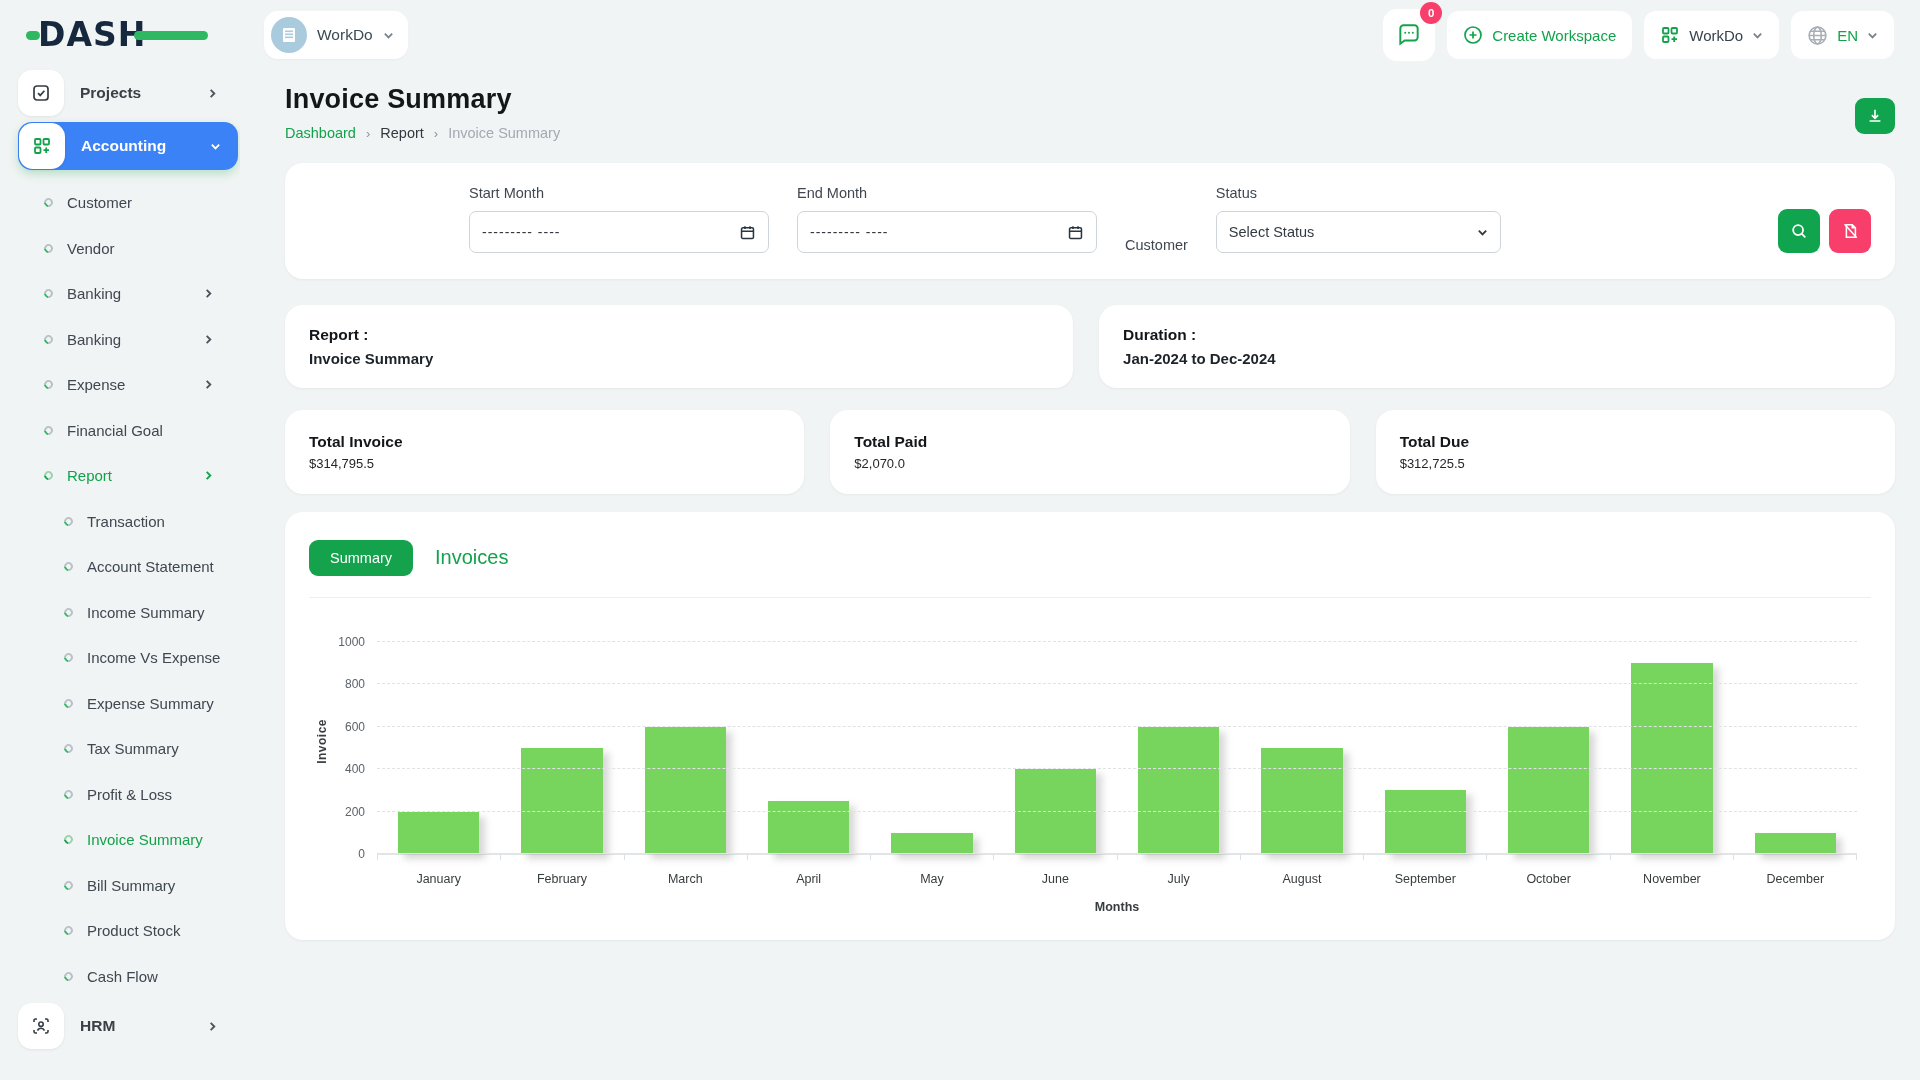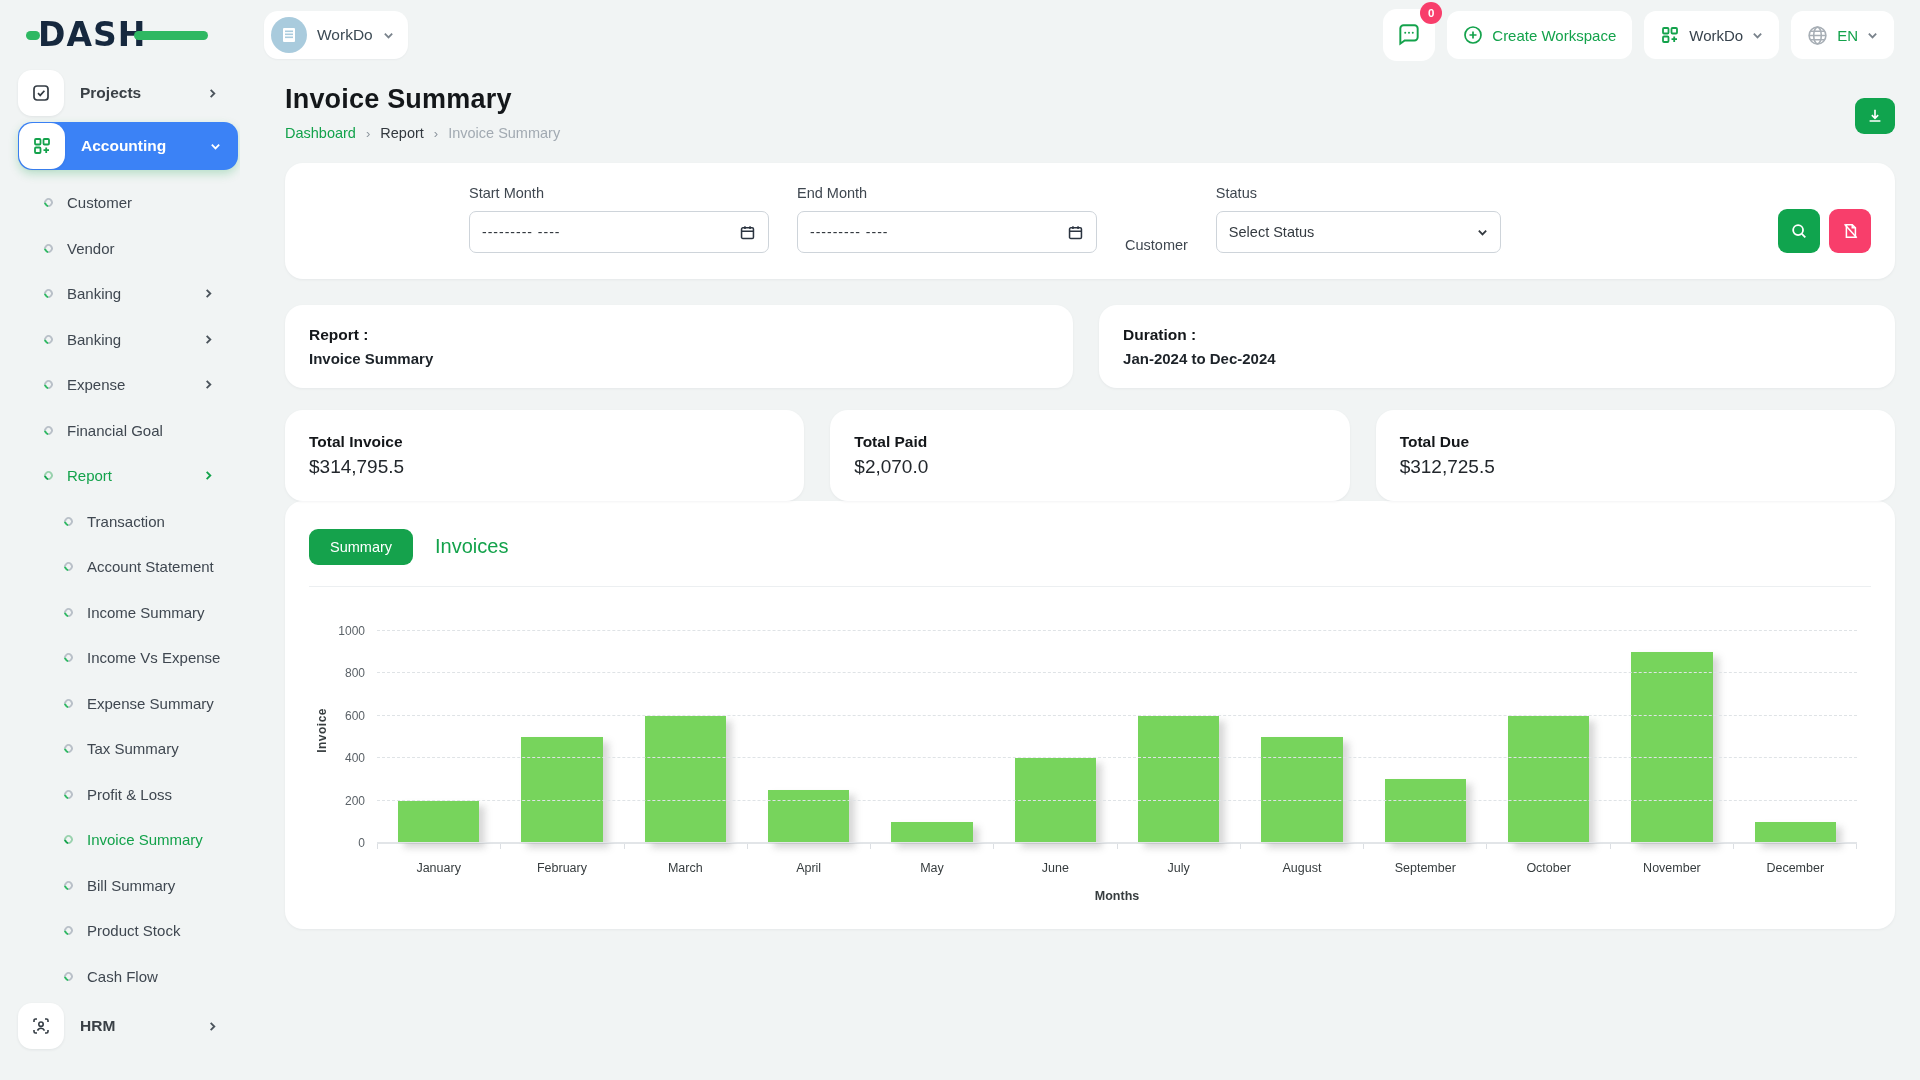--- a/index.html
+++ b/index.html
@@ -72,23 +72,23 @@
   .sq-btn.pink { background:#f83e6b; }
   
   .two-col { margin-top:26px; display:grid; grid-template-columns:1fr 1.01fr; gap:26px; }
   .info-card { padding:21px 24px; }
   .info-card .l1 { font-size:15.5px; font-weight:700; color:#14171a; }
   .info-card .l2 { margin-top:6px; font-size:15px; font-weight:600; color:#1d2329; }
   
   .totals-row { margin-top:22px; display:grid; grid-template-columns:1fr 1fr 1fr; gap:26px; }
   .total-card { padding:23px 24px; }
   .total-card .t-label { font-size:15.5px; font-weight:700; color:#14171a; }
-  .total-card .t-value { margin-top:5px; font-size:19px; color:#22272c; }
-  
-  .chart-card { padding:24px 24px 26px; }
+  .total-card .t-value { margin-top:5px; font-size:13px; color:#22272c; }
+  
+  .chart-card { margin-top:18px; padding:24px 24px 26px; }
   .tabs { display:flex; align-items:center; gap:14px; }
   .tab-active { background:#15a24c; color:#fff; border:none; font-size:14.5px; font-weight:500; padding:10px 21px; border-radius:9px; cursor:pointer; font-family:inherit; }
   .tab-plain { background:none; border:none; color:#13a24b; font-size:20px; padding:10px 8px; cursor:pointer; font-family:inherit; }
   .tab-divider { border-top:1px solid #eceff1; margin-top:18px; }
   .chart-zone { margin-top:44px; display:flex; padding:0 14px 0 6px; }
   .y-title { writing-mode:vertical-rl; transform:rotate(180deg); font-size:12px; font-weight:700; color:#373d3f; align-self:center; margin-bottom:74px; letter-spacing:.5px; }
   .chart-body { flex:1; }
   .plot-grid { display:grid; grid-template-columns:48px 1fr; }
   .ylabels { position:relative; height:212px; }
   .ylabels span { position:absolute; right:12px; transform:translateY(50%); font-size:12px; color:#5b6268; }

